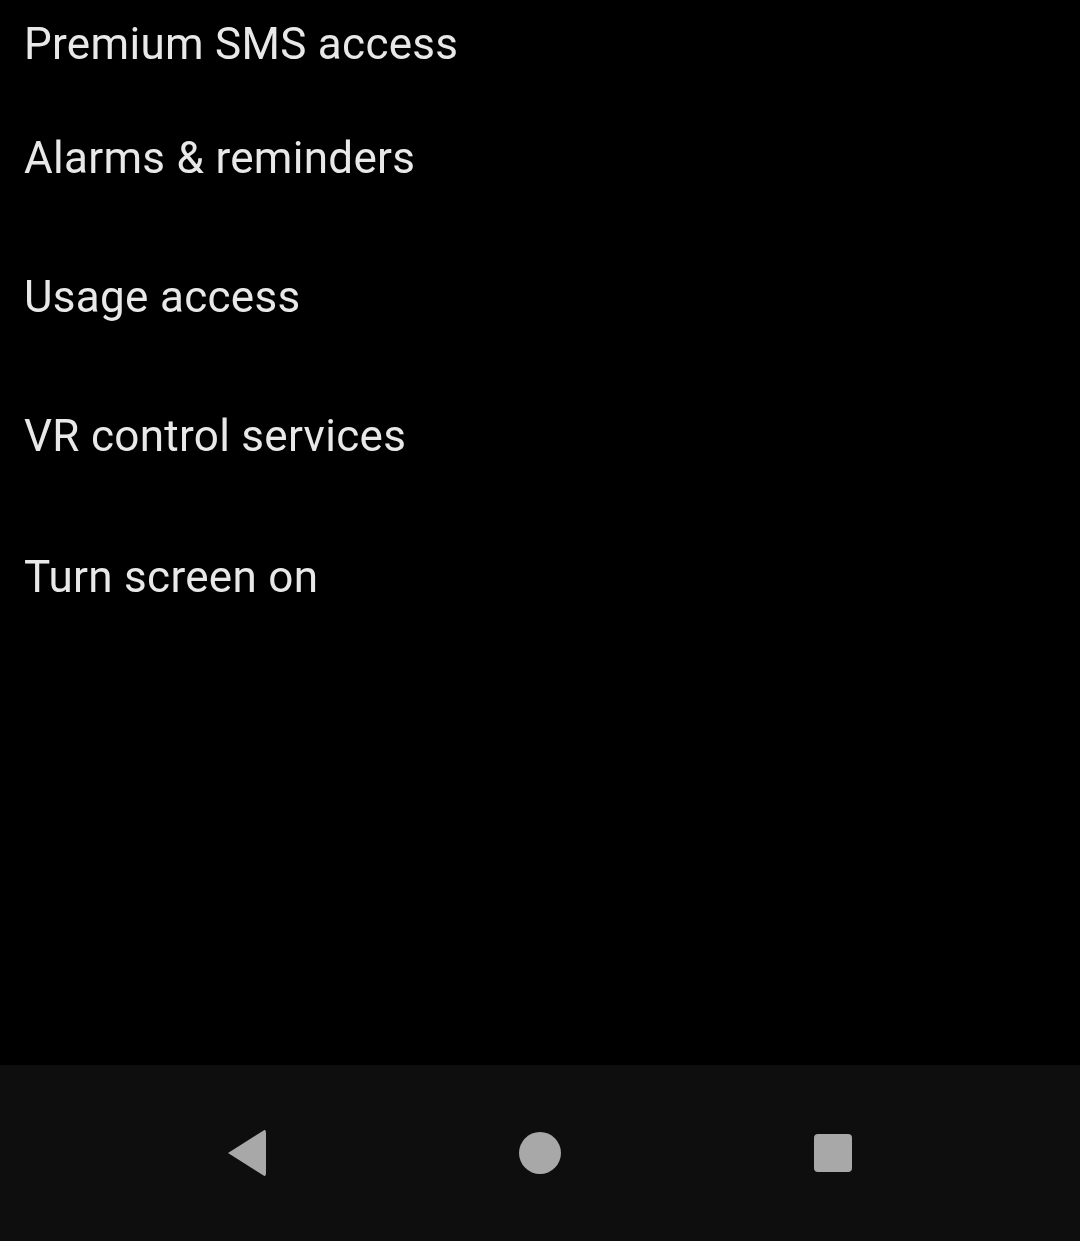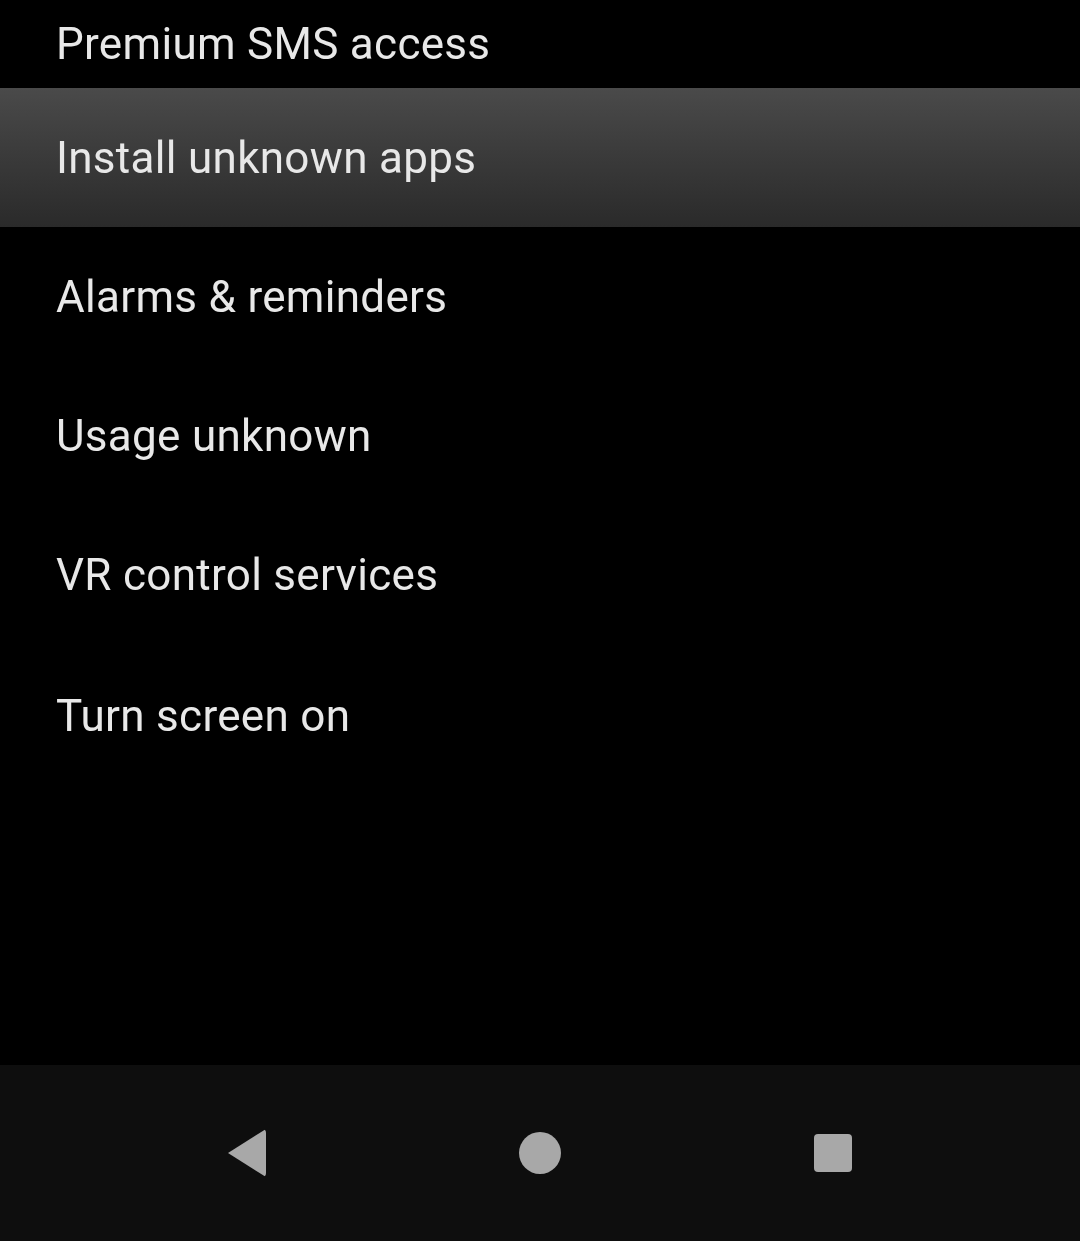--- a/index.html
+++ b/index.html
@@ -16,21 +16,21 @@
       position: relative;
     }
     .settings-list {
       width: 100%;
       height: 1065px;
       display: flex;
       flex-direction: column;
     }
     .settings-item {
       width: 100%;
-      padding-left: 56px;
+      padding-left: 24px;
       display: flex;
       align-items: center;
       color: #e8e8e8;
       font-size: 44px;
       font-weight: 400;
       letter-spacing: 0.3px;
       cursor: pointer;
     }
     .item-0 { height: 88px; }
     .item-1 { height: 139px; }
@@ -84,28 +84,25 @@
       border-radius: 4px;
     }
   </style>
 </head>
 <body>
 
 <div class="settings-list">
   <div class="settings-item item-0">
     <span>Premium SMS access</span>
   </div>
-  <div class="settings-item item-2">
-    <span>Install unknown apps</span>
-  </div>
   <div class="settings-item item-3">
     <span>Alarms &amp; reminders</span>
   </div>
   <div class="settings-item item-4">
-    <span>Usage unknown</span>
+    <span>Usage access</span>
   </div>
   <div class="settings-item item-5">
     <span>VR control services</span>
   </div>
   <div class="settings-item item-7">
     <span>Turn screen on</span>
   </div>
 </div>
 
 <div class="nav-bar">

